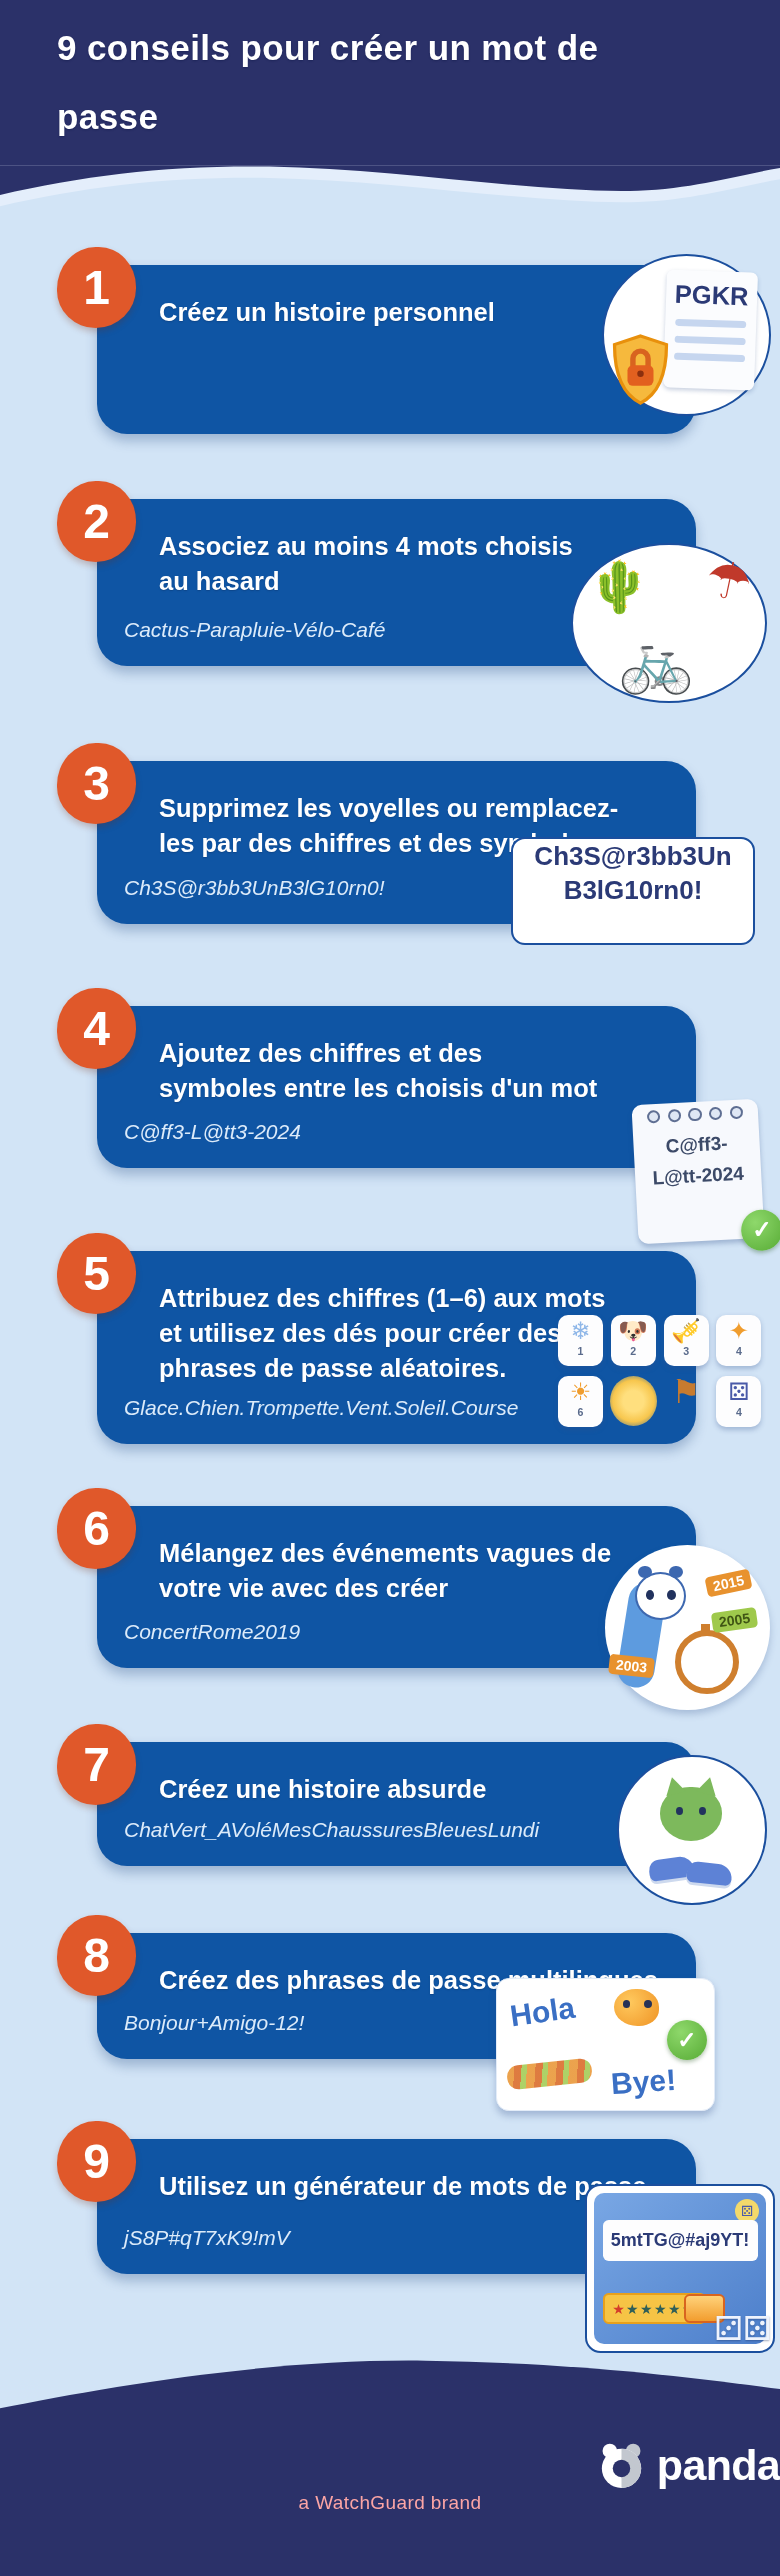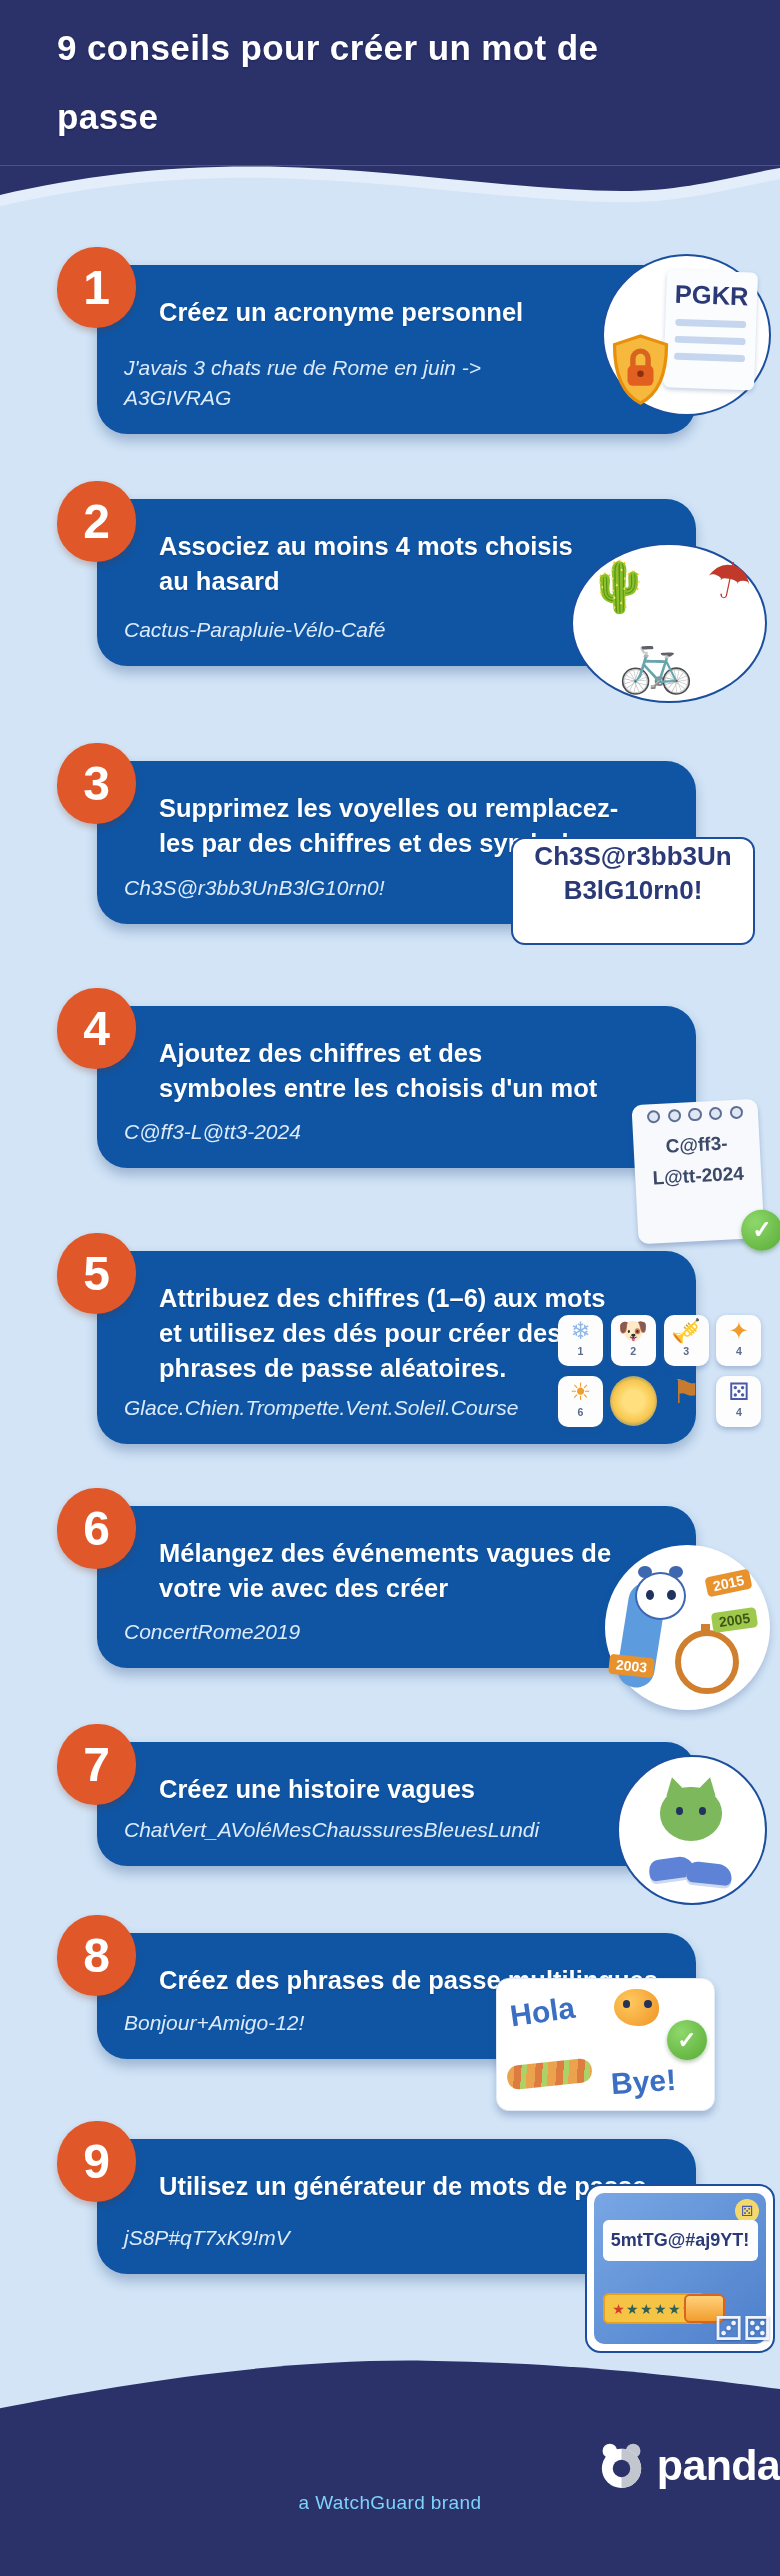--- a/index.html
+++ b/index.html
@@ -10,21 +10,21 @@
   .page-title{position:absolute;top:12.8px;left:57px;width:695px;margin:0;
       font-size:35px;line-height:69px;font-weight:700;color:#ffffff;
       white-space:pre-line;text-shadow:0 1.4px 2.1px rgba(15,25,70,.45);letter-spacing:0.4px;}
   .header-wave{position:absolute;top:165px;left:0;display:block;}
   
   .footer-wave{position:absolute;top:2355px;left:0;display:block;}
   .footer{position:absolute;top:2426px;left:0;width:780px;height:150px;background:#2b3169;}
   .brand-lockup{position:absolute;top:14px;left:0;width:780px;text-align:center;}
   .brand-row{display:flex;align-items:center;justify-content:flex-end;gap:10px;}
   .brand-name{font-size:43px;font-weight:700;color:#fff;letter-spacing:-0.7px;}
-  .brand-tagline{margin-top:1.4px;font-size:19px;color:#7dd3fc;font-weight:400;letter-spacing:0.4px;}
+  .brand-tagline{margin-top:1.4px;font-size:19px;color:#fca5a5;font-weight:400;letter-spacing:0.4px;}
   
   .tip{position:absolute;left:97px;width:599px;background:#0f55a4;border-radius:30px;
        box-shadow:0 6.4px 11.4px rgba(18,56,120,.28);}
   .num{position:absolute;left:-40px;top:-18.4px;width:79px;height:81px;background:#e0582a;
        border-radius:50% 48% 52% 50%/53% 50% 50% 47%;display:flex;align-items:center;justify-content:center;
        color:#fff;font-size:48px;font-weight:700;box-shadow:0 3.5px 6.4px rgba(120,40,10,.25);}
   .card-title{margin:30px 25.5px 0 62px;font-size:25.5px;line-height:35px;font-weight:700;color:#ffffff;
        white-space:pre-line;text-shadow:0 1.4px 1.4px rgba(10,40,90,.35);}
   .card-example{position:absolute;left:27px;bottom:21px;font-size:21px;line-height:30px;
        font-style:italic;color:#dcebfa;white-space:pre-line;}
@@ -135,23 +135,21 @@
   </div>
   <svg class="header-wave" width="780" height="74" viewBox="0 0 1100 104">
     <path fill="#e4eefb" d="M0,58 C120,30 240,16 380,18 C560,21 760,56 900,52 C980,49 1040,30 1100,20 L1100,0 L0,0 Z"></path>
     <path fill="#2b3169" d="M0,42 C120,14 240,0 380,2 C560,5 760,40 900,36 C980,33 1040,14 1100,4 L1100,0 L0,0 Z"></path>
   </svg>
 
   <section class="tip" style="top:265px;height:169px;">
     <div class="num">
         <span>1</span>
       </div>
-    <div class="card-title">Créez un acronyme personnel</div>
-    <div class="card-example">J'avais 3 chats rue de Rome en juin -&gt;
-A3GIVRAG</div>
+    <div class="card-title">Créez un histoire personnel</div>
     <div class="illus round i1">
       <div class="paper">
         <div class="paper-word">PGKR</div>
         <div class="pline"></div>
         <div class="pline"></div>
         <div class="pline"></div>
       </div>
       <svg class="shield" width="65" height="77" viewBox="0 0 60 70">
         <path d="M30,4 L54,12 C54,40 46,58 30,66 C14,58 6,40 6,12 Z" fill="#f6b93d" stroke="#e8900c" stroke-width="3"></path>
         <path d="M23,32 v-7 a7,7 0 0 1 14,0 v7" fill="none" stroke="#d8641f" stroke-width="5"></path>
@@ -274,21 +272,21 @@
       <div class="tag tag-a">2015</div>
       <div class="tag tag-b">2005</div>
       <div class="tag tag-c">2003</div>
     </div>
   </section>
 
   <section class="tip" style="top:1742px;height:124px;">
     <div class="num">
         <span>7</span>
       </div>
-    <div class="card-title">Créez une histoire vagues</div>
+    <div class="card-title">Créez une histoire absurde</div>
     <div class="card-example">ChatVert_AVoléMesChaussuresBleuesLundi</div>
     <div class="illus round i7">
       <div class="cat-head">
         <span class="cat-ear l"></span>
           <span class="cat-ear r"></span>
         <span class="cat-eye l"></span>
           <span class="cat-eye r"></span>
       </div>
       <div class="shoe a"></div>
       <div class="shoe b"></div>

